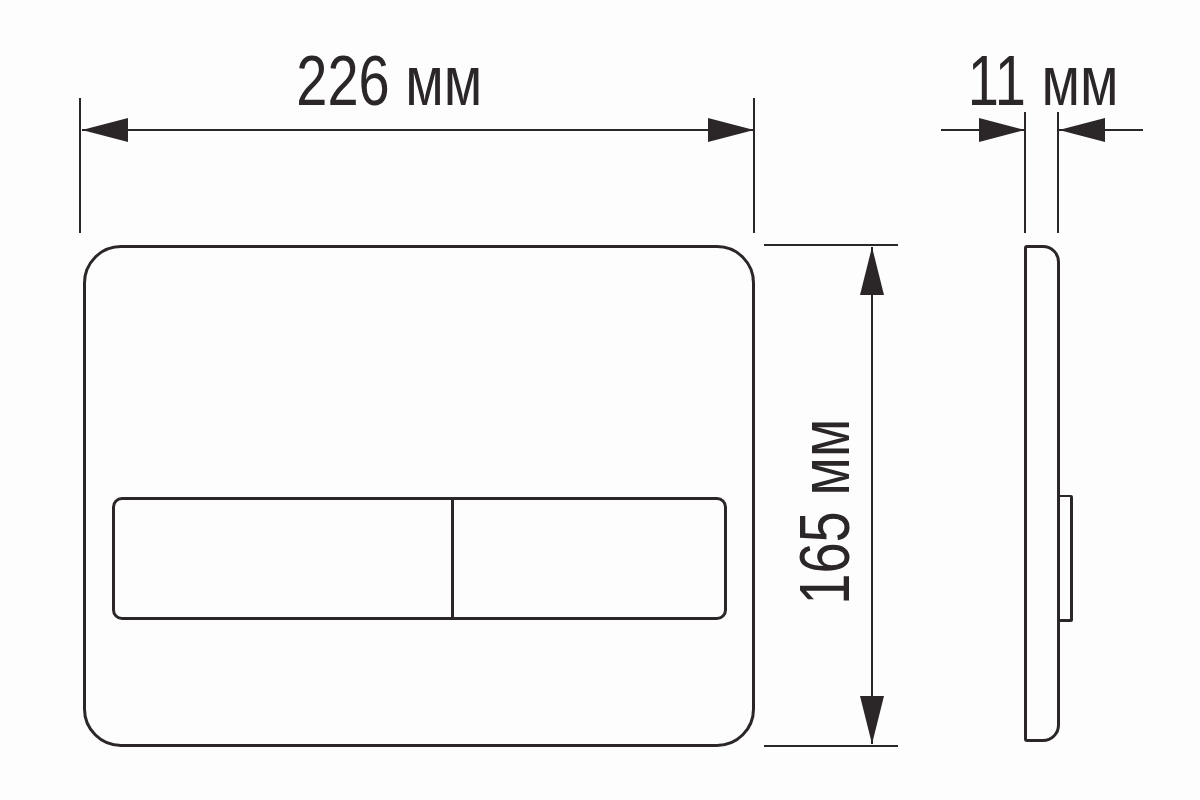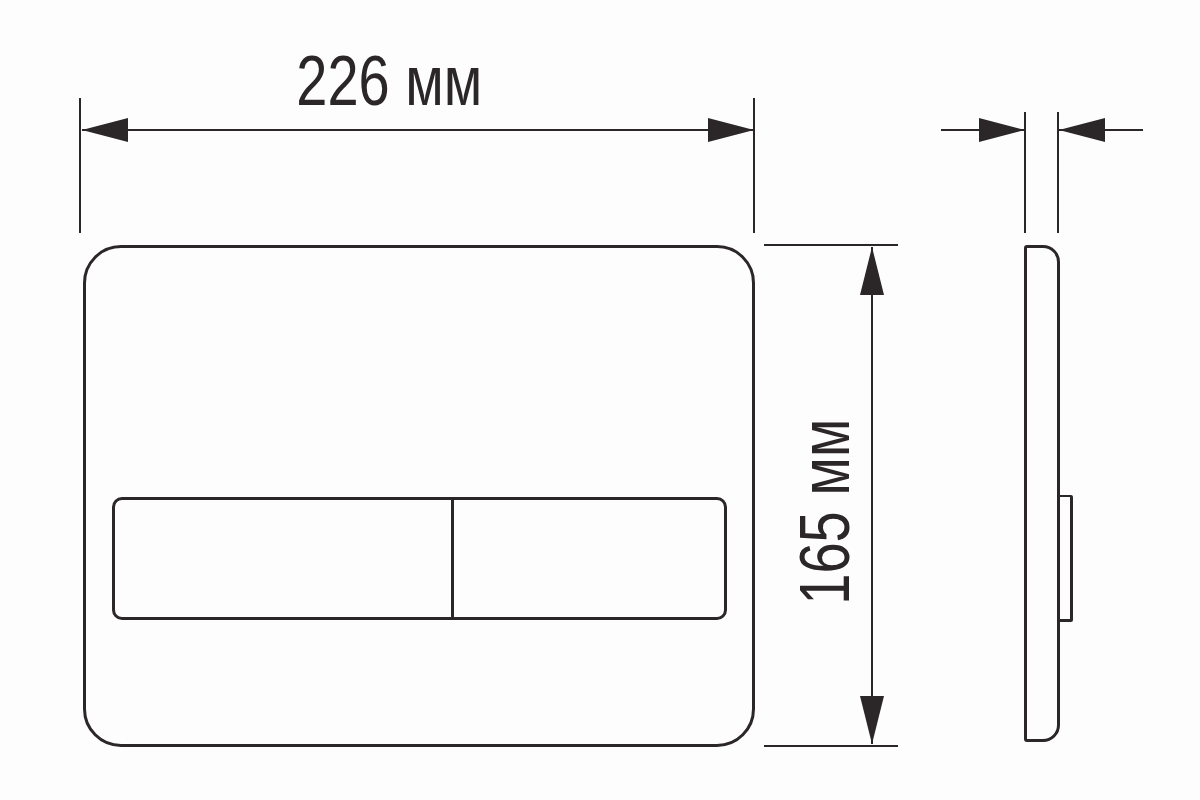--- a/index.html
+++ b/index.html
@@ -108,14 +108,17 @@
 
   <div class="outline side-body"></div>
   <div class="outline side-protrusion"></div>
 
   <div class="ext v" style="left:1024px;top:112px;height:121px"></div>
   <div class="ext v" style="left:1057px;top:112px;height:121px"></div>
   <div class="dim h" style="left:941px;top:129px;width:84px"></div>
   <div class="dim h" style="left:1059px;top:129px;width:84px"></div>
   <div class="ah pt-right" style="left:979px;top:118px"></div>
   <div class="ah pt-left" style="left:1059px;top:118px"></div>
+  <div class="dim-label label-depth">
+    <span class="t">11 мм</span>
+  </div>
 
 </div>
 
 </body></html>

